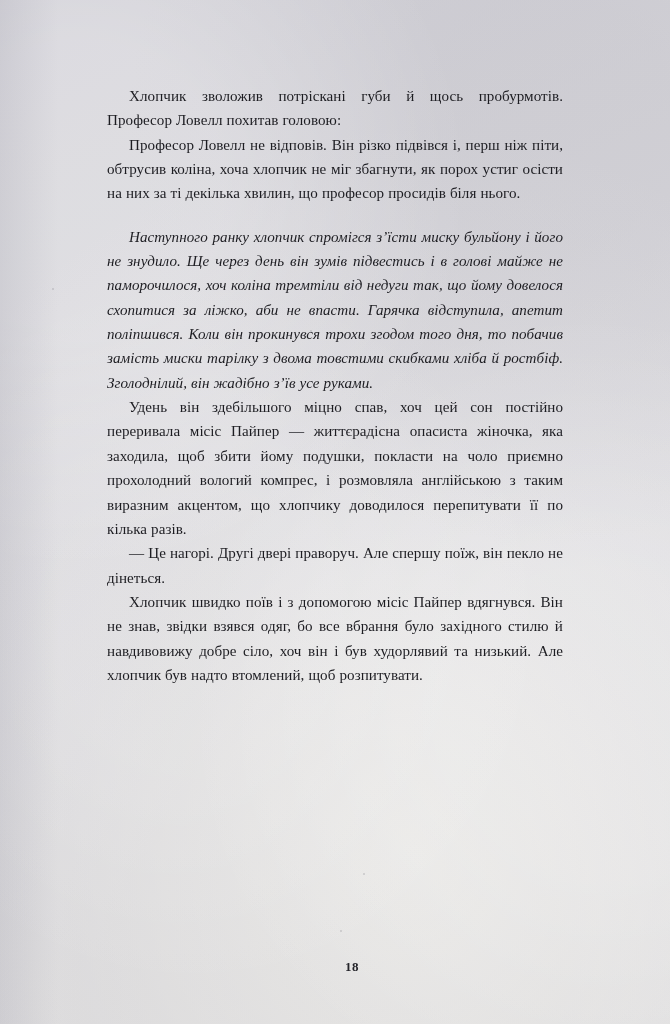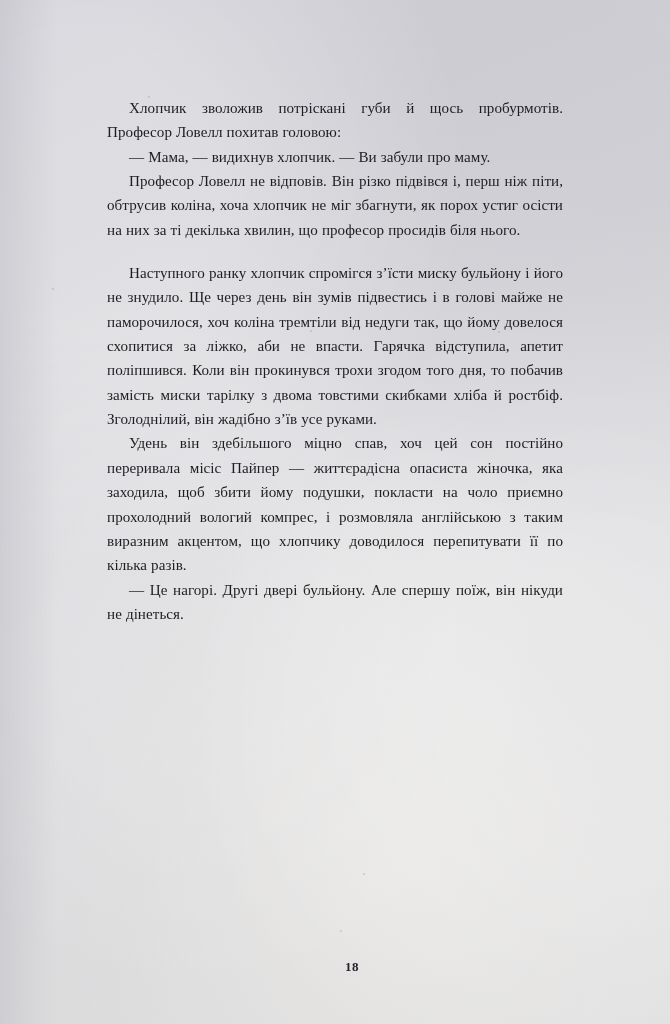--- a/index.html
+++ b/index.html
@@ -55,40 +55,40 @@
     background: linear-gradient(to right, rgba(168,167,178,0.28), rgba(168,167,178,0.0));
   }
 
   
   .text-block {
     position: absolute;
     left: 107px;
     top: 84px;
     width: 456px;
     z-index: 2;
-    margin-top: 12px;
   }
 
   .para {
     margin: 0;
     font-size: 15.1px;
     line-height: 24.35px;
     color: #1d1d22;
     text-align: justify;
     text-justify: inter-word;
     text-indent: 22px;
     letter-spacing: 0.05px;
     word-spacing: 0.2px;
     hyphens: manual;
     -webkit-font-smoothing: antialiased;
   }
 
   
   .para.block-gap {
     margin-top: 19px;
+    font-style: italic;
   }
 
   
   .para.dialogue {
     text-indent: 22px;
   }
 
   
   .folio {
     position: absolute;
@@ -124,24 +124,24 @@
 
   <span class="speck" style="left:148px; top:96px; width:2px; height:2px;"></span>
   <span class="speck" style="left:310px; top:330px; width:2px; height:2px;"></span>
   <span class="speck" style="left:498px; top:331px; width:2px; height:2px;"></span>
   <span class="speck" style="left:363px; top:873px; width:2px; height:2px;"></span>
   <span class="speck" style="left:340px; top:930px; width:2px; height:2px;"></span>
   <span class="speck" style="left:52px; top:288px; width:2px; height:2px;"></span>
 
   <div class="text-block">
     <p class="para">Хлопчик зволожив потріскані губи й щось пробурмотів. Професор Ловелл похитав головою:</p>
-    <p class="para dialogue">— Мама, — видихнув хлопчик. — Ви забули про маму.</p>
     <p class="para">Професор Ловелл не відповів. Він різко підвівся і, перш ніж піти, обтрусив коліна, хоча хлопчик не міг збагнути, як порох устиг осісти на них за ті декілька хвилин, що професор просидів біля нього.</p>
     <p class="para block-gap">Наступного ранку хлопчик спромігся з’їсти миску бульйону і його не знудило. Ще через день він зумів підвестись і в голові майже не паморочилося, хоч коліна тремтіли від недуги так, що йому довелося схопитися за ліжко, аби не впасти. Гарячка відступила, апетит поліпшився. Коли він прокинувся трохи згодом того дня, то побачив замість миски тарілку з двома товстими скибками хліба й ростбіф. Зголоднілий, він жадібно з’їв усе руками.</p>
     <p class="para">Удень він здебільшого міцно спав, хоч цей сон постійно переривала місіс Пайпер — життєрадісна опасиста жіночка, яка заходила, щоб збити йому подушки, покласти на чоло приємно прохолодний вологий компрес, і розмовляла англійською з таким виразним акцентом, що хлопчику доводилося перепитувати її по кілька разів.</p>
-    <p class="para dialogue">— Це нагорі. Другі двері бульйону. Але спершу поїж, він нікуди не дінеться.</p>
+    <p class="para dialogue">— Це нагорі. Другі двері праворуч. Але спершу поїж, він пекло не дінеться.</p>
+    <p class="para">Хлопчик швидко поїв і з допомогою місіс Пайпер вдягнувся. Він не знав, звідки взявся одяг, бо все вбрання було західного стилю й навдивовижу добре сіло, хоч він і був худорлявий та низький. Але хлопчик був надто втомлений, щоб розпитувати.</p>
   </div>
 
   <div class="folio">
     <span class="folio-number">18</span>
   </div>
 
 </div>
 
 </body></html>

